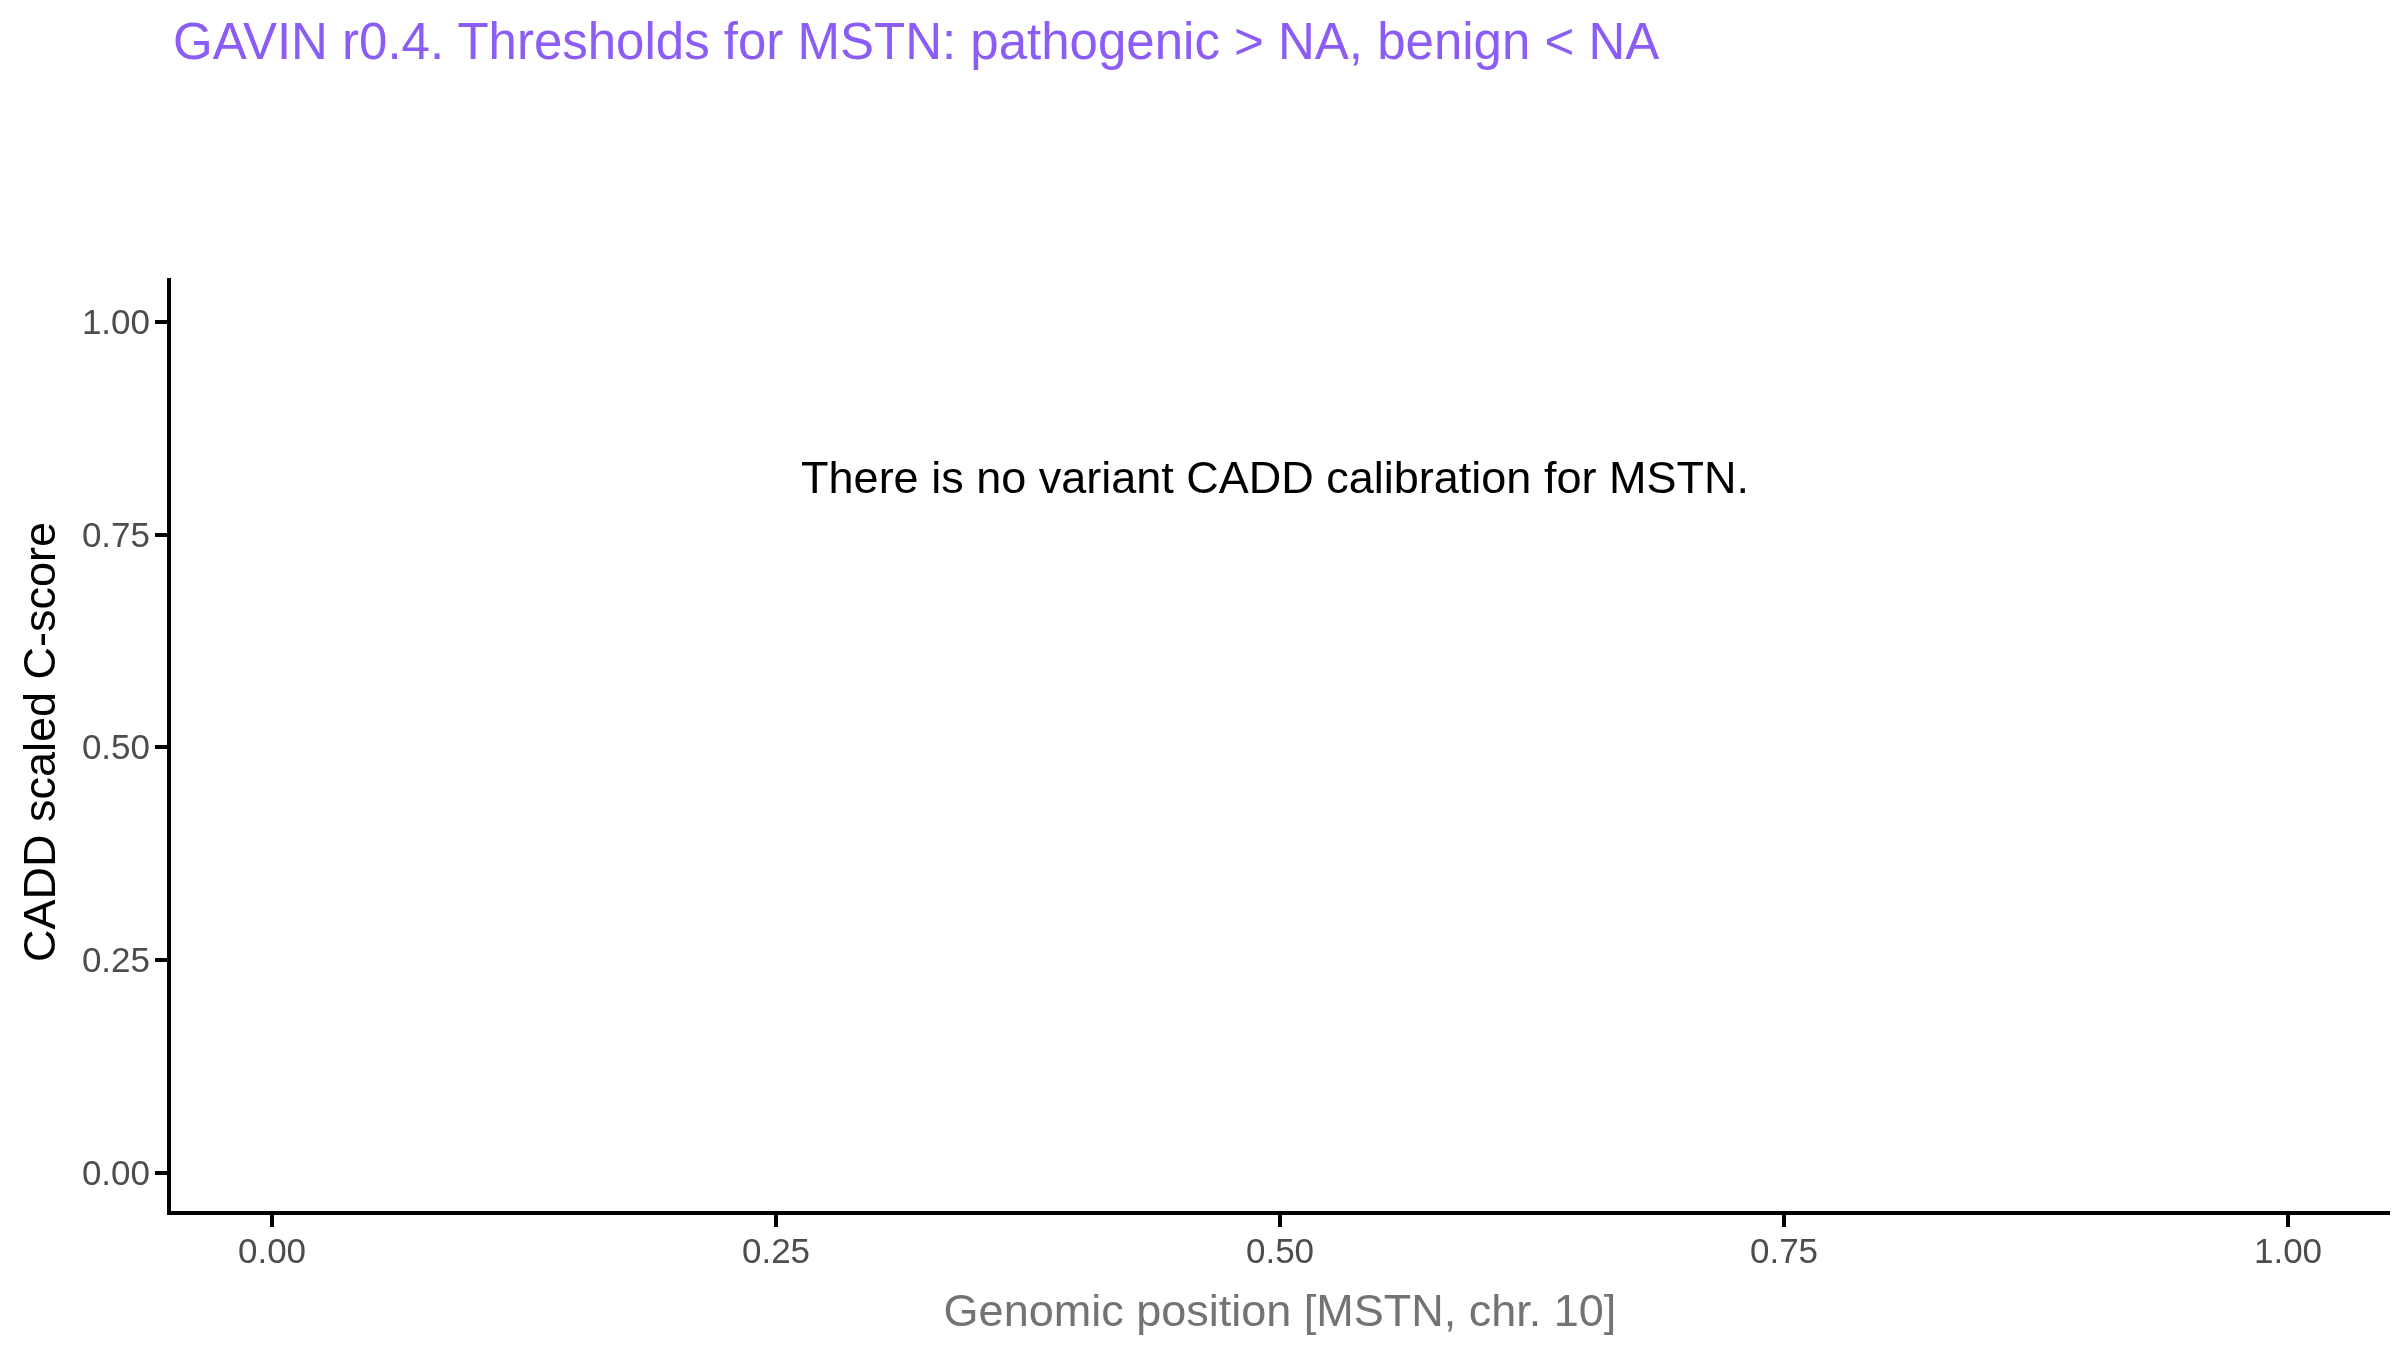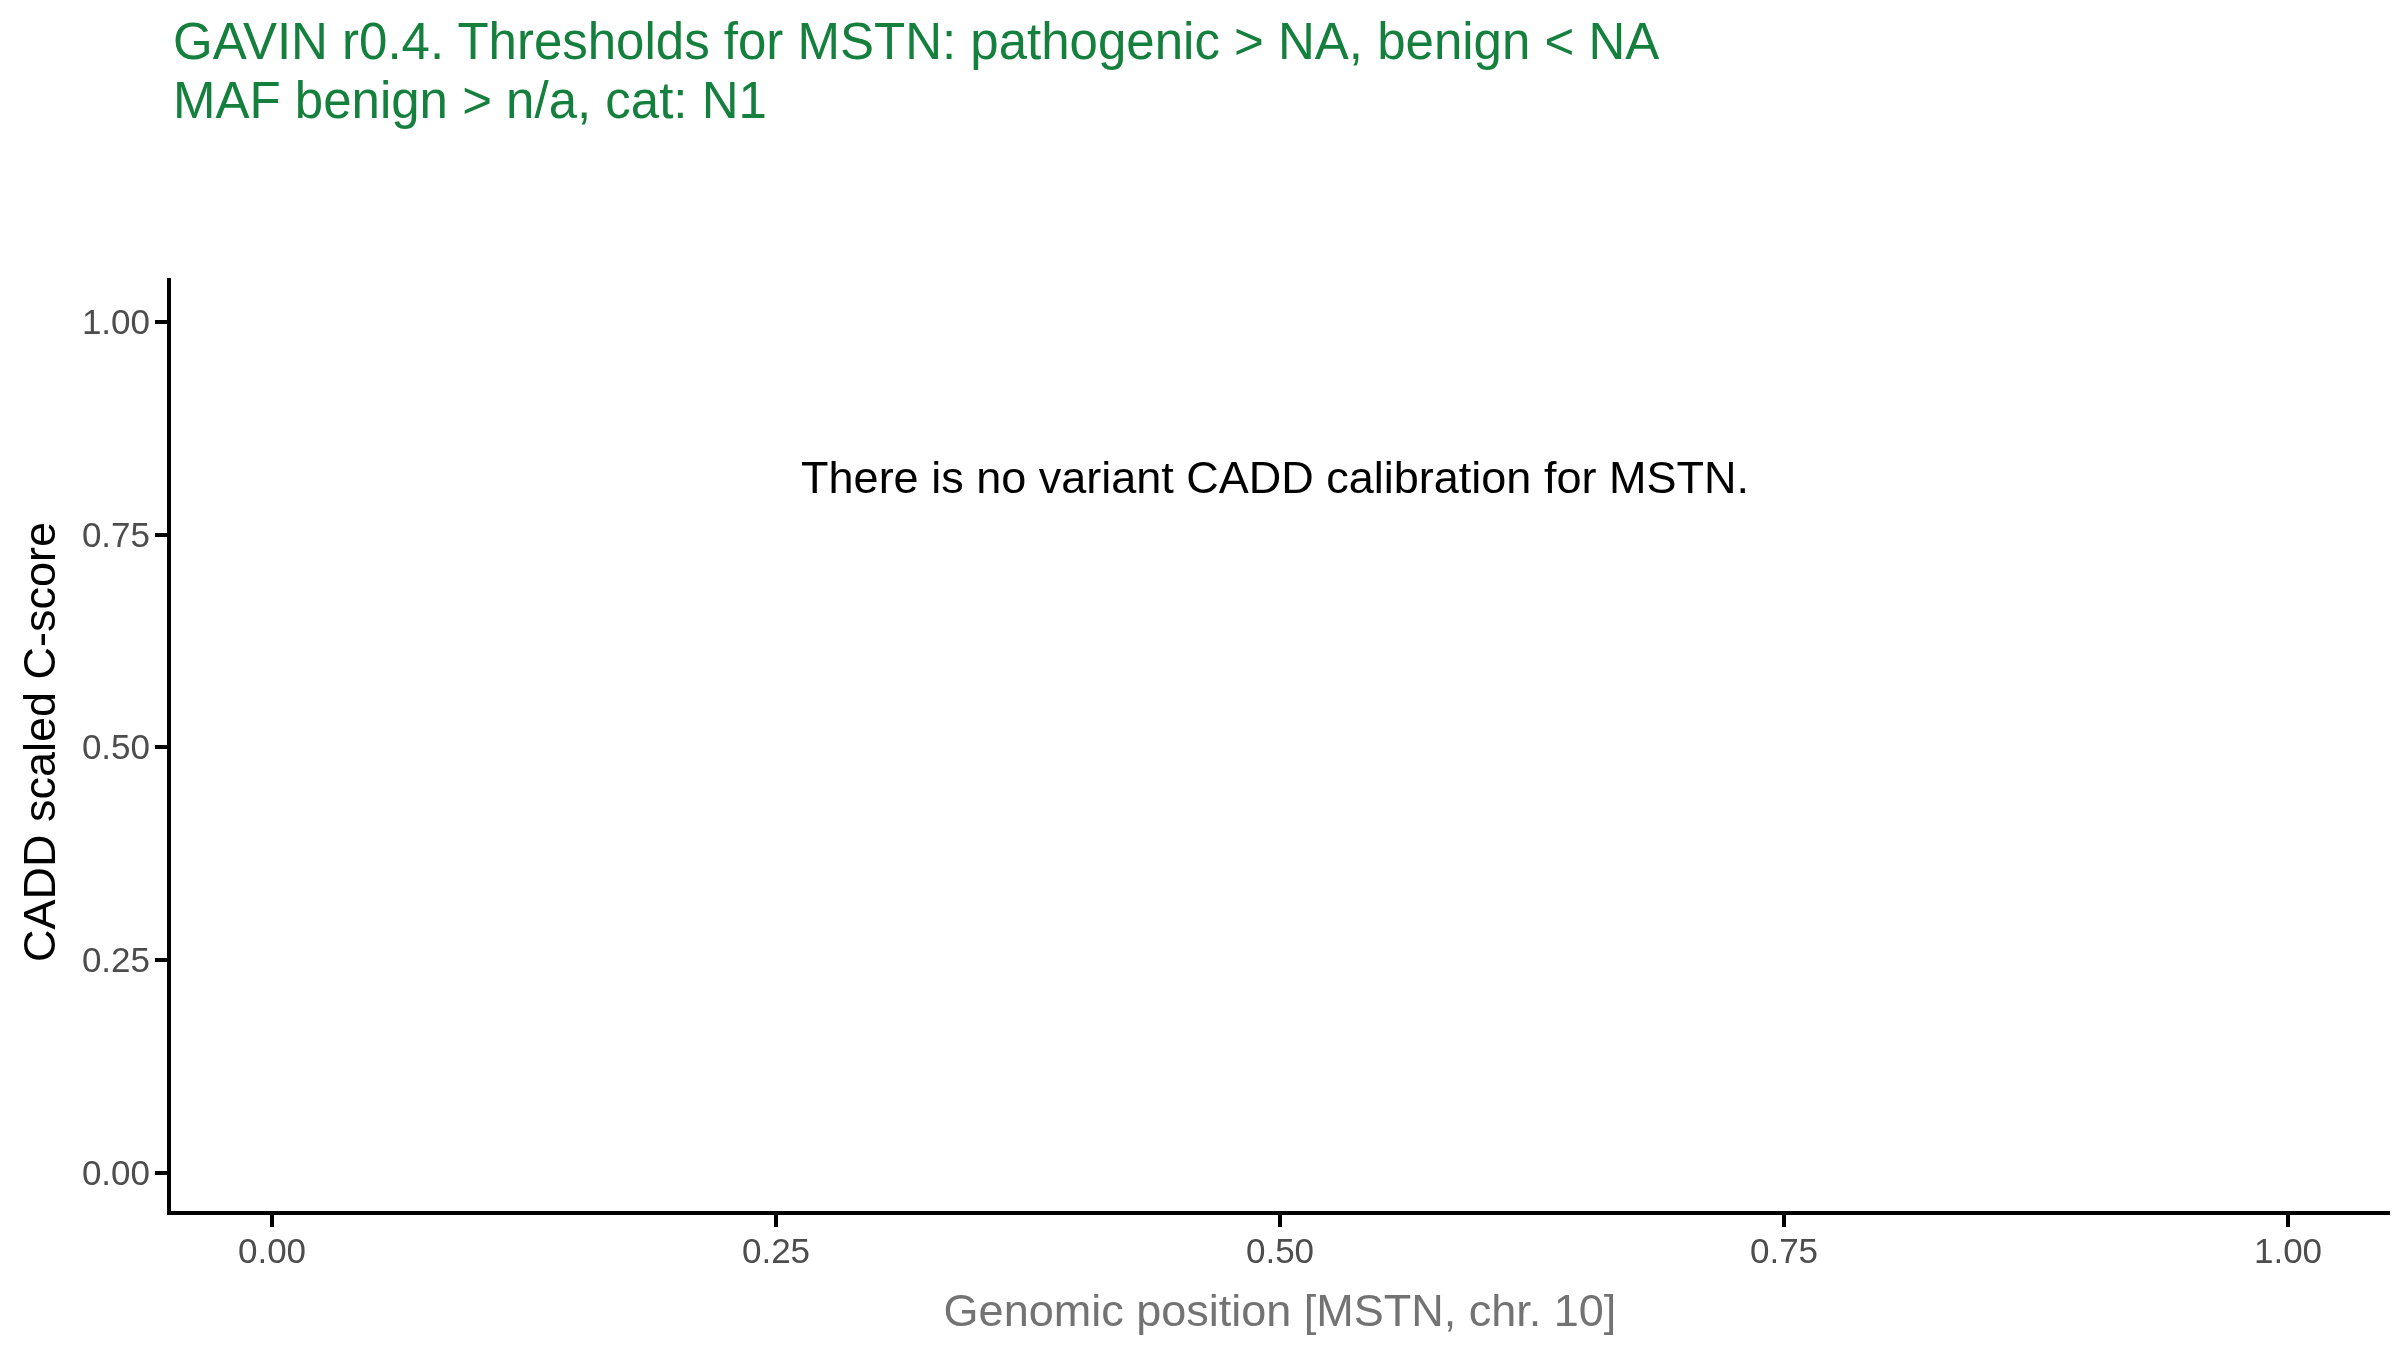--- a/index.html
+++ b/index.html
@@ -10,21 +10,21 @@
     background: #ffffff;
     font-family: "Liberation Sans", "DejaVu Sans", sans-serif;
     overflow: hidden;
   }
   .title-block {
     position: absolute;
     left: 173px;
     top: 12px;
     font-size: 51px;
     line-height: 59px;
-    color: #15803d;
+    color: #8b5cf6;
     white-space: nowrap;
   }
   .axis-line { position: absolute; background: #000000; }
   .tick-mark { position: absolute; background: #000000; }
   .y-tick-label {
     position: absolute;
     left: 0;
     width: 150px;
     text-align: right;
     font-size: 35px;
@@ -78,21 +78,20 @@
     background: #ffffff;
   }
 </style>
 </head>
 <body>
 
 <div id="figure">
 
   <div class="title-block">
     <div>GAVIN r0.4. Thresholds for MSTN: pathogenic &gt; NA, benign &lt; NA</div>
-    <div>MAF benign &gt; n/a, cat: N1</div>
   </div>
 
   <div class="panel"></div>
 
   <div class="annotation-block">
     <div>There is no variant CADD calibration for MSTN.</div>
   </div>
 
   <div class="axis-line" style="left:167px; top:278px; width:4px; height:937px;"></div>
   <div class="axis-line" style="left:167px; top:1211px; width:2223px; height:4px;"></div>

